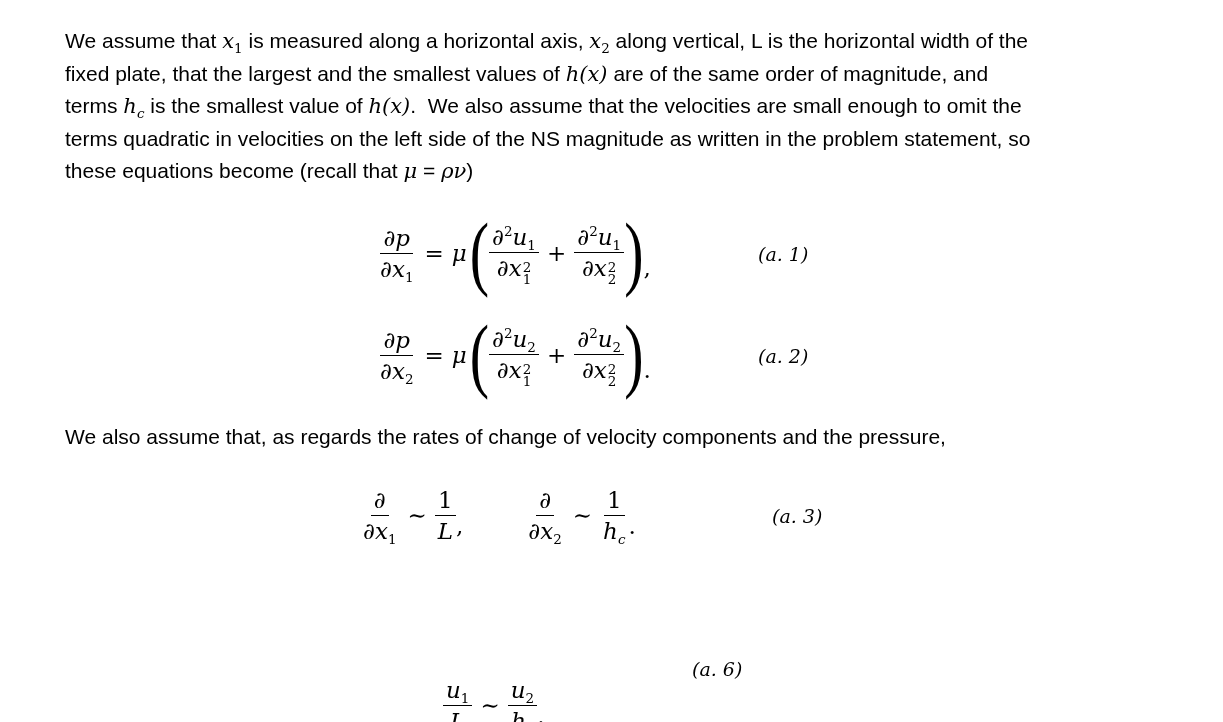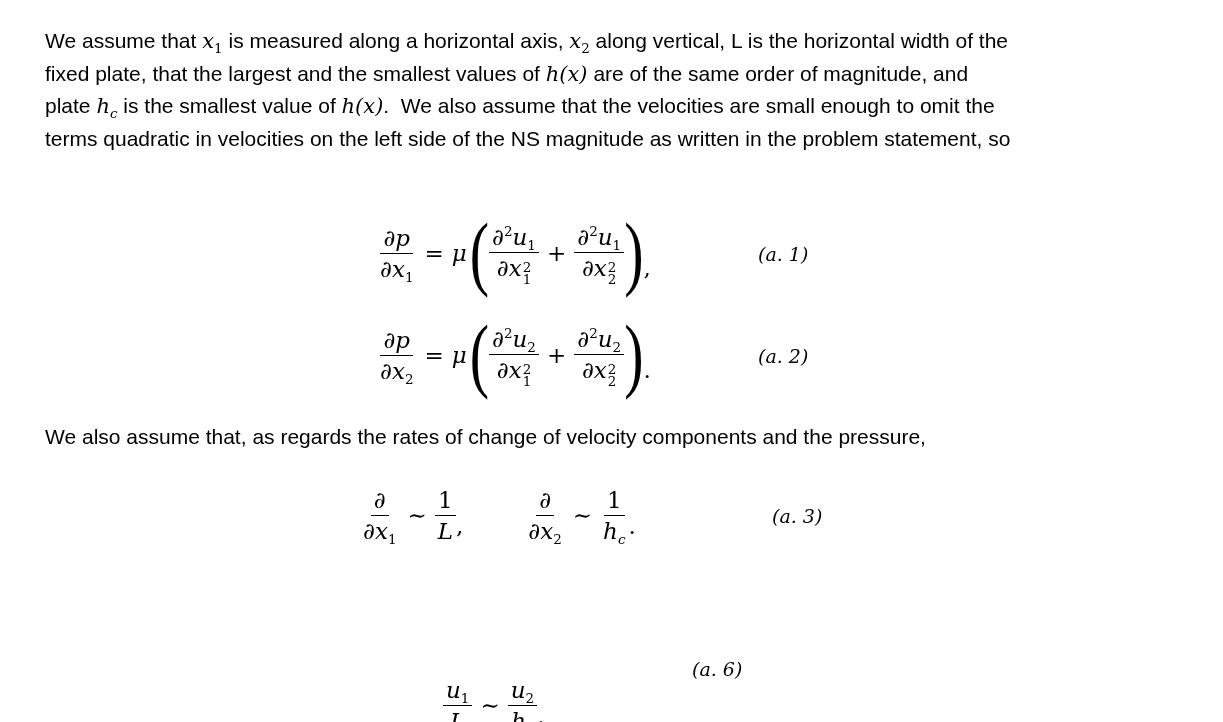--- a/index.html
+++ b/index.html
@@ -6,21 +6,21 @@
   .page {
     position:relative;
     width:1223px; height:722px;
     background:#ffffff;
     color:#000000;
     font-family:"Liberation Sans", sans-serif;
     font-size:21px;
     overflow:hidden;
   }
   .para { position:absolute; left:45px; width:1160px; line-height:31.7px; }
-  .tline { white-space:pre-wrap; }
+  .tline { white-space:pre-wrap;margin-left:20px; }
   
   .mi { font-family:"DejaVu Serif", serif; font-style:italic; }
   .mn { font-family:"DejaVu Serif", serif; font-style:normal; }
   .msub {
     font-family:"DejaVu Serif", serif; font-style:normal;
     font-size:13.5px; line-height:0; vertical-align:-5px;
   }
   .msub.it { font-style:italic; }
   .msup {
     font-family:"DejaVu Serif", serif; font-style:normal;
@@ -56,22 +56,23 @@
   }
 </style>
 </head>
 <body>
 
 <div class="page">
 
   <div class="para" style="top:25px;">
     <div class="tline"><span>We assume that </span><span class="mi">x</span><sub class="msub">1</sub><span> is measured along a horizontal axis, </span><span class="mi">x</span><sub class="msub">2</sub><span> along vertical, L is the horizontal width of the</span></div>
     <div class="tline"><span>fixed plate, that the largest and the smallest values of </span><span class="mi">h(x)</span><span> are of the same order of magnitude, and</span></div>
-    <div class="tline"><span>plate </span><span class="mi">h</span><sub class="msub it">c</sub><span> is the smallest value of </span><span class="mi">h(x)</span><span>.  We also assume that the velocities are small enough to omit the</span></div>
+    <div class="tline"><span>terms </span><span class="mi">h</span><sub class="msub it">c</sub><span> is the smallest value of </span><span class="mi">h(x)</span><span>.  We also assume that the velocities are small enough to omit the</span></div>
     <div class="tline"><span>terms quadratic in velocities on the left side of the NS magnitude as written in the problem statement, so</span></div>
+    <div class="tline"><span>these equations become (recall that </span><span class="mi">μ</span><span> = </span><span class="mi">ρν</span><span>)</span></div>
   </div>
 
   <div class="eq" style="left:377px; top:215px;">
     <span class="frac">
       <span class="fnum"><span class="mi">∂p</span></span>
       <span class="fden"><span class="mi">∂x</span><sub class="msub">1</sub></span>
     </span>
     <span class="mo">=</span>
     <span class="mi coef">μ</span>
     <span class="bigp">(</span>

